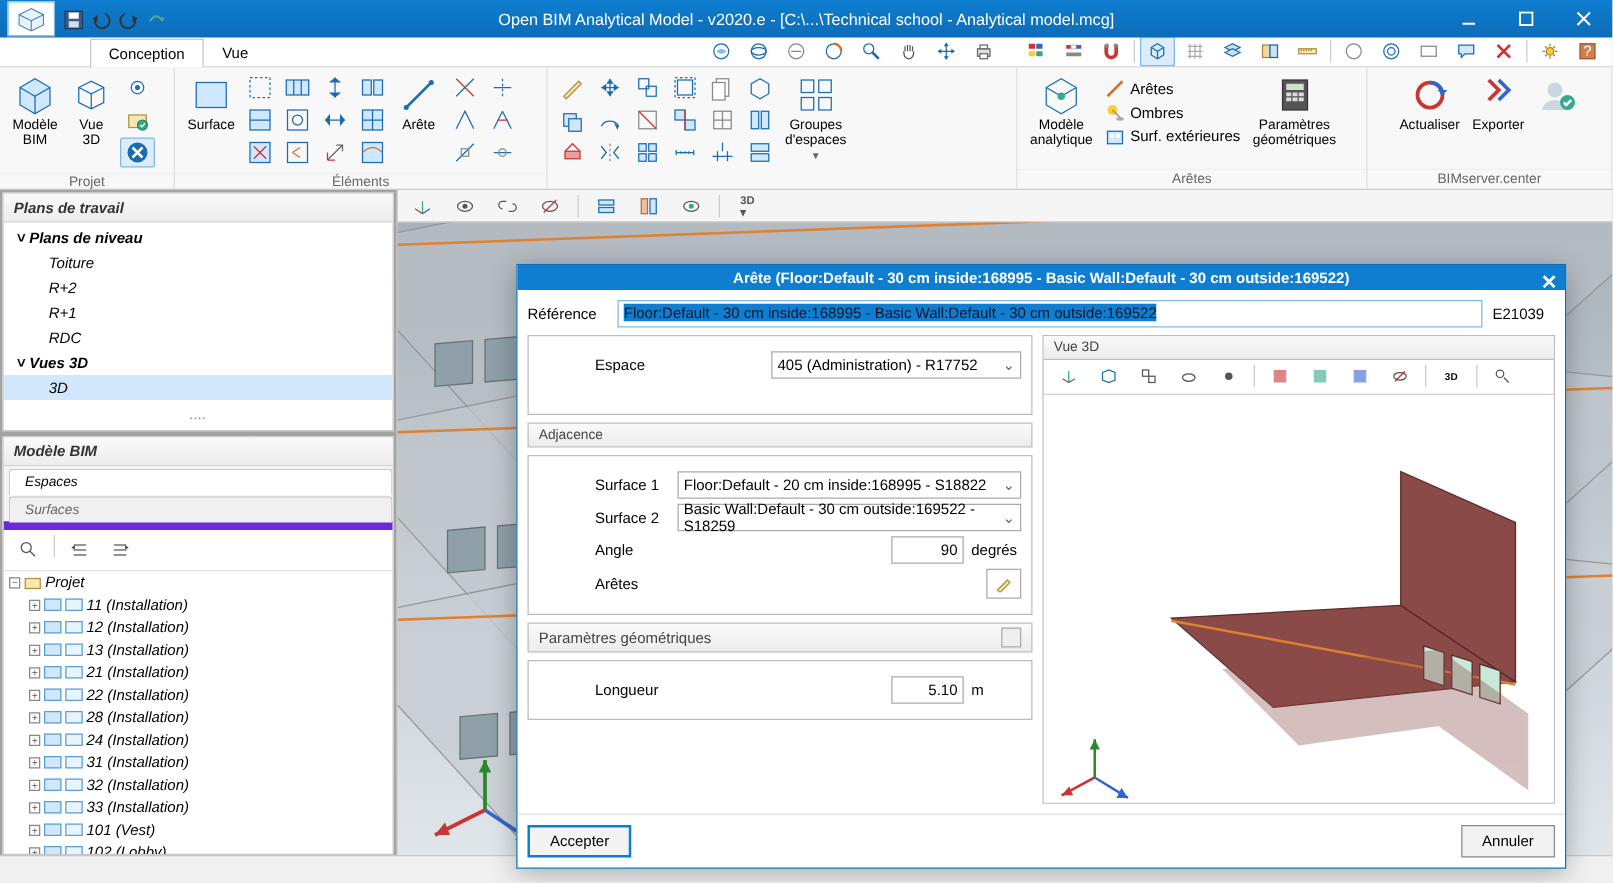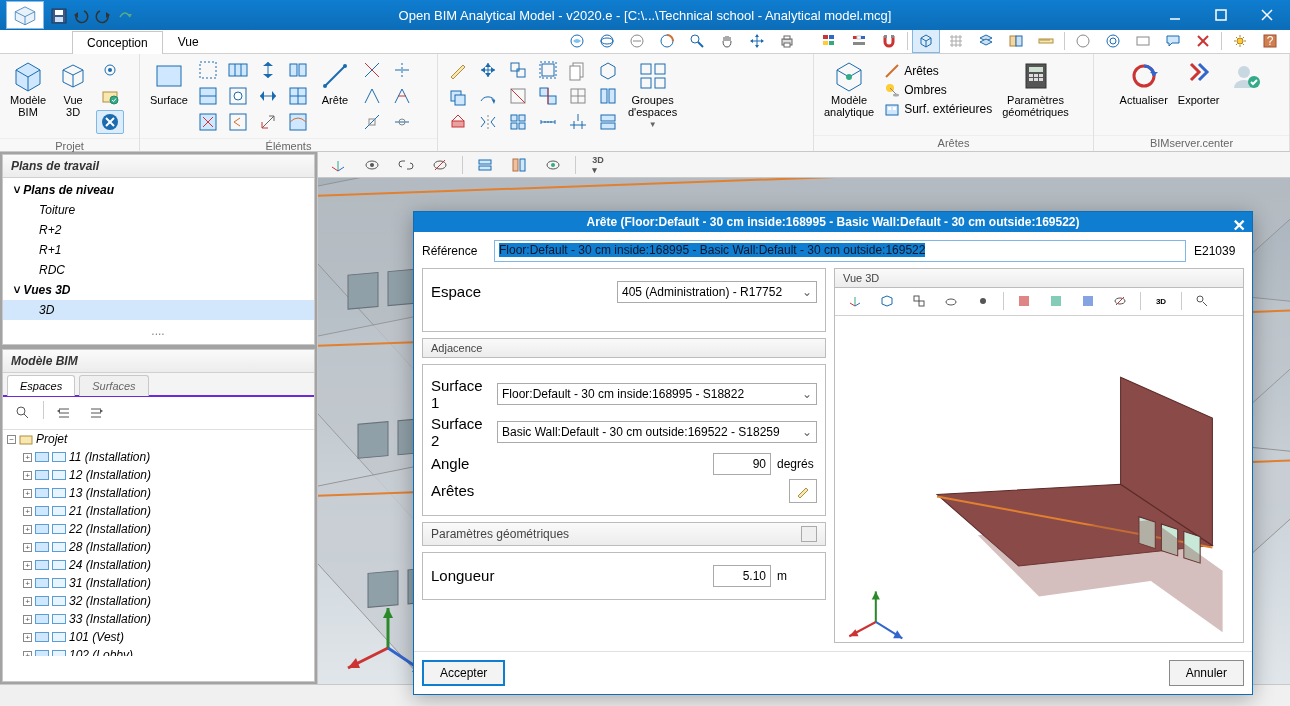--- a/index.html
+++ b/index.html
@@ -31,21 +31,21 @@
 .gridcol { display: flex; flex-direction: column; gap: 2px; }
 .textrow { display: flex; align-items: center; gap: 4px; padding: 1px 4px; font-size: 11px; }
 
 .workspace { display: flex; height: 532px; background: #ddd; }
 .leftcol { width: 318px; background: #a3a3a3; border-right: 1px solid #c8c8c8; display: flex; flex-direction: column; font-style: italic; }
 .panel { border: 1px solid #c8c8c8; margin: 2px; background: #fff; }
 .panel-head { background: linear-gradient(#fafafa,#ececec); border-bottom: 1px solid #d0d0d0; padding: 4px 8px; font-weight: 600; color: #333; }
 .tree { padding: 2px 0; }
 .tree-group { padding: 3px 8px 3px 10px; font-weight: 600; }
 .tree-sub { padding: 3px 8px 3px 36px; }
-.panel-tabs { display: flex; border-bottom: 2px solid #6d28d9; background: #f4f4f4; }
+.panel-tabs { display: flex; border-bottom: 7px solid #6d28d9; background: #f4f4f4; flex-direction: column; }
 .ptab { padding: 4px 12px; border: 1px solid #c8c8c8; border-bottom: none; background: #fff; margin: 2px 0 -1px 4px; border-radius: 3px 3px 0 0; font-size: 11px; }
 .ptab.inactive { background: #f0f0f0; color: #666; }
 .toolbar-thin { display: flex; gap: 4px; padding: 4px 6px; border-bottom: 1px solid #e0e0e0; }
 .tree2 { overflow-y: scroll; height: 226px; font-size: 11px; }
 .tree2-row { padding: 2px 4px 2px 12px; display: flex; align-items: center; gap: 3px; }
 .tree2-row .pm { width: 9px; height: 9px; border: 1px solid #888; font-size: 8px; line-height: 7px; text-align: center; color: #555; }
 .tree2-row .ticon { width: 14px; height: 10px; background: #cfe8ff; border: 1px solid #5a9ed6; }
 
 .viewport { flex: 1; position: relative; background: linear-gradient(#b8c0c6,#dfe4e8); overflow: hidden; }
 .view-toolbar { height: 26px; background: #f5f5f5; border-bottom: 1px solid #c8c8c8; display: flex; align-items: center; gap: 6px; padding: 0 6px; }
@@ -60,21 +60,21 @@
 .textfield { border: 1px solid #7fb8e6; height: 22px; padding: 2px 4px; background: #fff; flex: 1; }
 .textfield.sel { background: #fff; }
 .textfield .hl { background: #0f7dd0; color: #0f172a; }
 .dlg-grid { display: flex; gap: 8px; flex: 1; }
 .dlg-left { width: 404px; display: flex; flex-direction: column; gap: 6px; }
 .dlg-right { flex: 1; border: 1px solid #bcbcbc; display: flex; flex-direction: column; }
 .box { border: 1px solid #bcbcbc; padding: 8px; }
 .box-head { border: 1px solid #bcbcbc; background: linear-gradient(#fafafa,#ececec); padding: 3px 8px; font-size: 11px; color: #444; display: flex; align-items: center; }
 .box-head .calcico { margin-left: auto; width: 16px; height: 16px; border: 1px solid #aaa; background: #efefef; }
 .formrow { display: flex; align-items: center; margin: 4px 0; gap: 6px; }
-.formrow label { width: 60px; font-size: 15px; }
+.formrow label { width: 60px; font-size: 12px; margin-left: 45px; }
 .select { border: 1px solid #aaa; height: 22px; padding: 2px 4px; background: #fff; flex: 1; display: flex; align-items: center; justify-content: space-between; }
 .numbox { border: 1px solid #aaa; width: 58px; height: 22px; text-align: right; padding: 2px 4px; }
 .dlg-footer { padding: 8px; display: flex; border-top: 1px solid #e0e0e0; }
 .btn { border: 1px solid #8a8a8a; padding: 4px 16px; background: #f3f3f3; }
 .btn.primary { border: 2px solid #0f7dd0; }
 .dlg3d-tb { height: 28px; border-bottom: 1px solid #d0d0d0; display: flex; align-items: center; gap: 4px; padding: 0 6px; }
 .dlg3d-view { flex: 1; position: relative; background: #fff; }
 
 .statusbar { height: 22px; background: #f0f0f0; border-top: 1px solid #c8c8c8; }
 
@@ -992,21 +992,21 @@
                 <span>405 (Administration) - R17752</span>
                 <span style="color:#666">⌄</span>
               </div>
           </div>
         </div>
         <div class="box-head">Adjacence</div>
         <div class="box">
           <div class="formrow">
               <label>Surface 1</label>
               <div class="select">
-                <span>Floor:Default - 30 cm inside:168995 - S18822</span>
+                <span>Floor:Default - 20 cm inside:168995 - S18822</span>
                 <span style="color:#666">⌄</span>
               </div>
             </div>
           <div class="formrow">
               <label>Surface 2</label>
               <div class="select">
                 <span>Basic Wall:Default - 30 cm outside:169522 - S18259</span>
                 <span style="color:#666">⌄</span>
               </div>
             </div>

